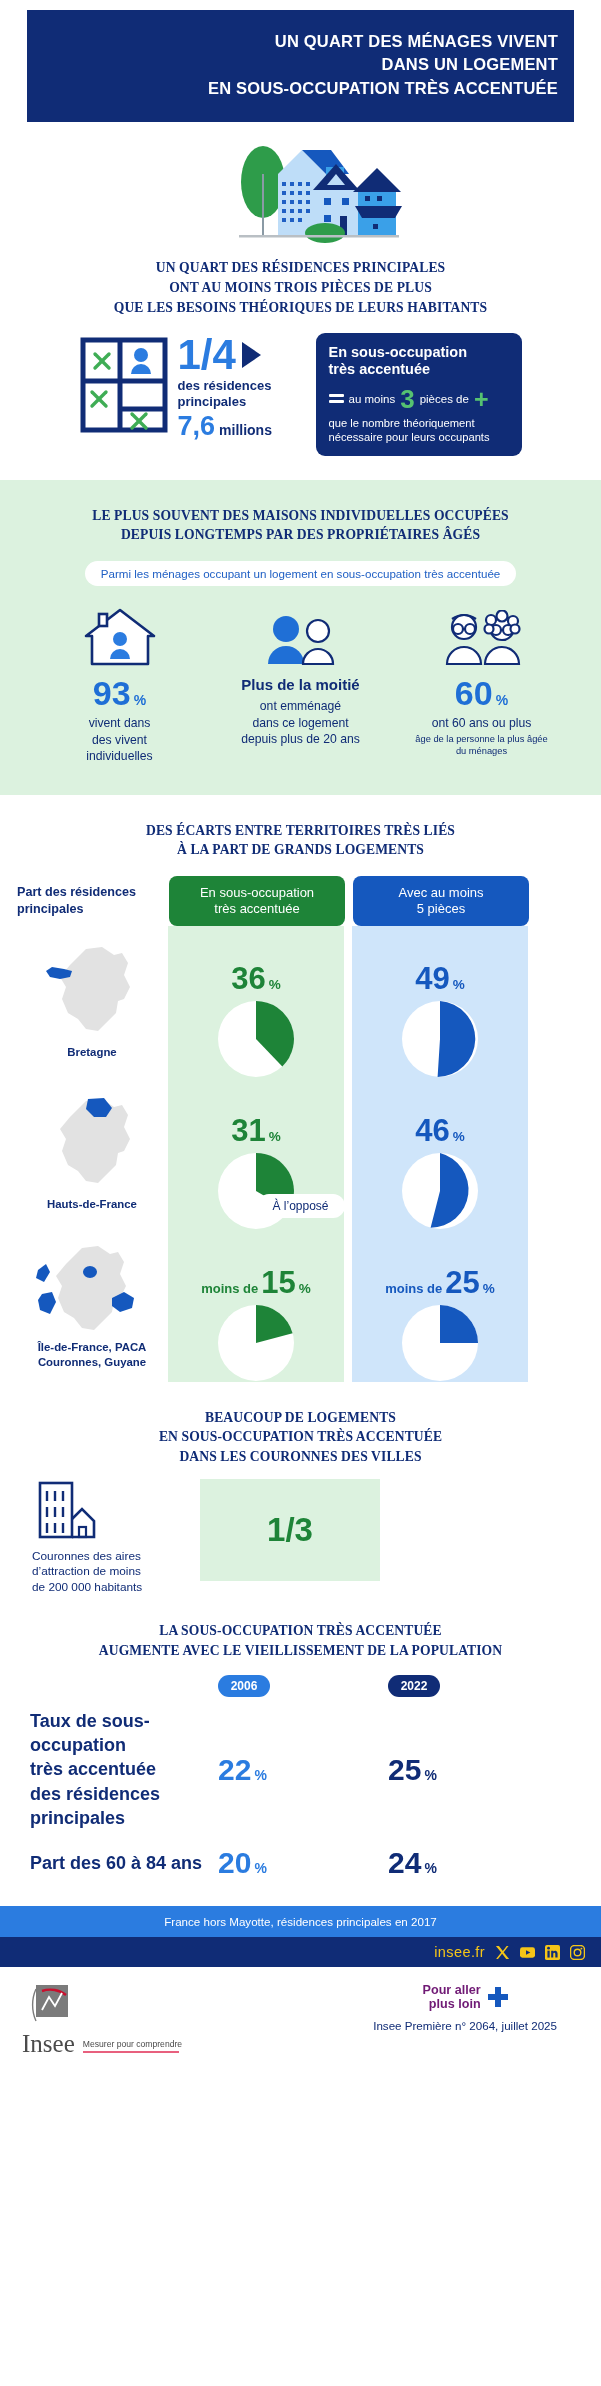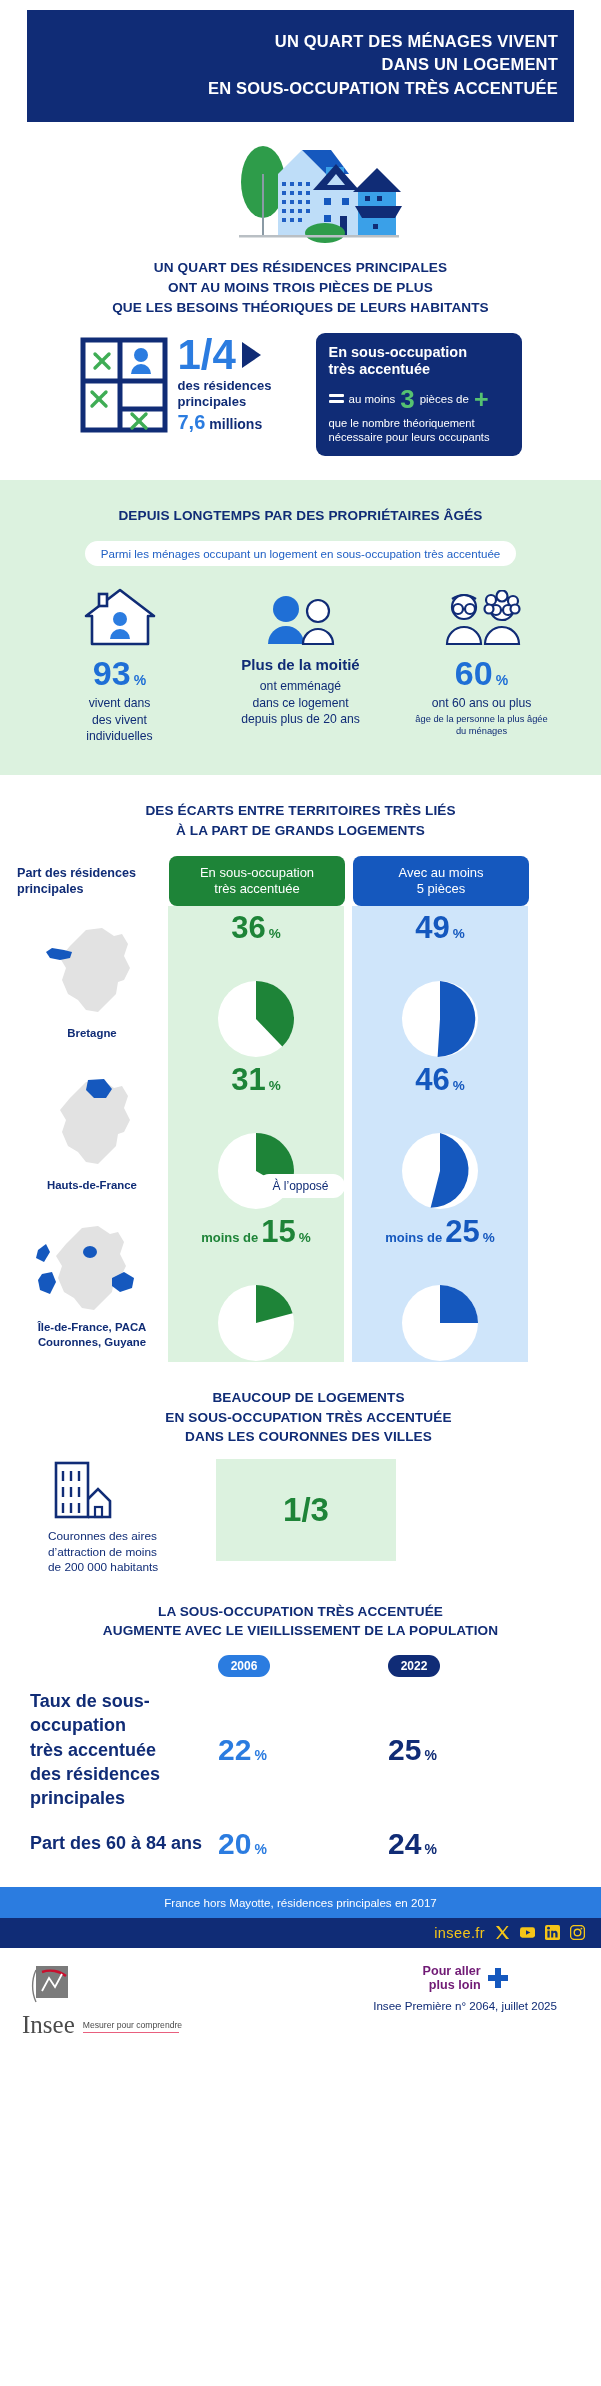--- a/index.html
+++ b/index.html
@@ -33,20 +33,21 @@
   .hero svg { display: block; margin: 0 auto; }
 
   
   .sec-title {
     text-align: center;
     color: #102C76;
     font-weight: bold;
     font-size: 13.6px;
     line-height: 1.45;
     letter-spacing: 0.1px;
+    font-family: Liberation Serif, serif;
   }
 
   
   .bloc1 {
     margin-top: 16px;
     display: flex;
     align-items: flex-start;
     justify-content: center;
     gap: 10px;
     padding: 0 16px;
@@ -61,21 +62,21 @@
     width: 0; height: 0;
     border-top: 13px solid transparent;
     border-bottom: 13px solid transparent;
     border-left: 19px solid #102C76;
   }
   .quart-sub {
     color: #102C76; font-weight: bold; font-size: 13px; line-height: 1.22;
     margin-top: 3px;
   }
   .quart-mill { margin-top: 1px; display: flex; align-items: baseline; gap: 4px; }
-  .quart-mill .num { font-size: 20px; font-weight: bold; color: #2B7CE0; }
+  .quart-mill .num { font-size: 27px; font-weight: bold; color: #2B7CE0; }
   .quart-mill .unit { font-size: 14px; font-weight: bold; color: #102C76; }
 
   .bluebox {
     background: #102C76;
     border-radius: 9px;
     padding: 11px 11px 11px 13px;
     width: 206px;
     flex: 0 0 auto;
   }
   .bluebox .t1 { color: #fff; font-weight: bold; font-size: 14.5px; line-height: 1.18; }
@@ -126,37 +127,37 @@
   .chip.blue  { background: #1558BE; }
 
   .terr-body { display: flex; padding: 0 16px; }
   .terr-left { width: 152px; }
   .terr-colgreen { width: 176px; margin-right: 8px; background: #DCF2DF; }
   .terr-colblue  { width: 176px; background: #CFE5FA; }
 
   .map-row { height: 152px; display: flex; flex-direction: column; align-items: center; justify-content: center; }
   .map-row .caption { font-size: 11.4px; color: #102C76; font-weight: bold; text-align: center; line-height: 1.3; margin-top: 2px; }
 
-  .cell { height: 152px; display: flex; flex-direction: column; align-items: center; justify-content: space-between; padding-top: 6px; }
+  .cell { height: 152px; display: flex; flex-direction: column; align-items: center; justify-content: flex-end; padding-top: 6px; }
   .cell .valline { display: flex; align-items: baseline; gap: 3px; }
   .cell .pre { font-size: 13px; font-weight: bold; }
   .cell .val { font-size: 31px; font-weight: bold; line-height: 1; }
   .cell .pc { font-size: 13.5px; font-weight: bold; }
   .cell.g .val, .cell.g .pc, .cell.g .pre { color: #1E8438; }
   .cell.b .val, .cell.b .pc, .cell.b .pre { color: #1558BE; }
   .pie { margin-top: 6px; }
 
   .oppose {
     position: absolute; left: 50%; transform: translateX(-50%);
     background: #fff; border-radius: 15px; color: #102C76;
     font-size: 12px; padding: 5px 16px; z-index: 5;
   }
 
   
-  .cour-sec { padding: 26px 16px 0 32px; }
+  .cour-sec { padding: 26px 16px 0 16px; }
   .cour-body { display: flex; align-items: flex-start; margin-top: 12px; padding-left: 16px; }
   .cour-left { width: 160px; text-align: left; }
   .cour-left .icon { margin-left: 4px; }
   .cour-left .cap { font-size: 11.8px; color: #102C76; line-height: 1.32; margin-top: 4px; }
   .cour-box {
     width: 180px; height: 102px; background: #DCF2DF;
     display: flex; align-items: center; justify-content: center;
     margin-left: 8px;
   }
   .cour-box .frac { font-size: 33px; font-weight: bold; color: #1E8438; }
@@ -333,20 +334,21 @@
         <span class="small">pièces de</span>
         <span class="plus">+</span>
       </div>
       <div class="t2">que le nombre théoriquement</div>
       <div class="t2" style="margin-top:0">nécessaire pour leurs occupants</div>
     </div>
   </div>
 
   <div class="green-sec">
     <div class="sec-title">
+      <div>LE PLUS SOUVENT DES MAISONS INDIVIDUELLES OCCUPÉES</div>
       <div>DEPUIS LONGTEMPS PAR DES PROPRIÉTAIRES ÂGÉS</div>
     </div>
     <div class="pill-wrap">
       <div class="pill-white">Parmi les ménages occupant un logement en sous-occupation très accentuée</div>
     </div>
 
     <div class="three-cols">
 
       <div class="tcol">
         <div class="icon">

